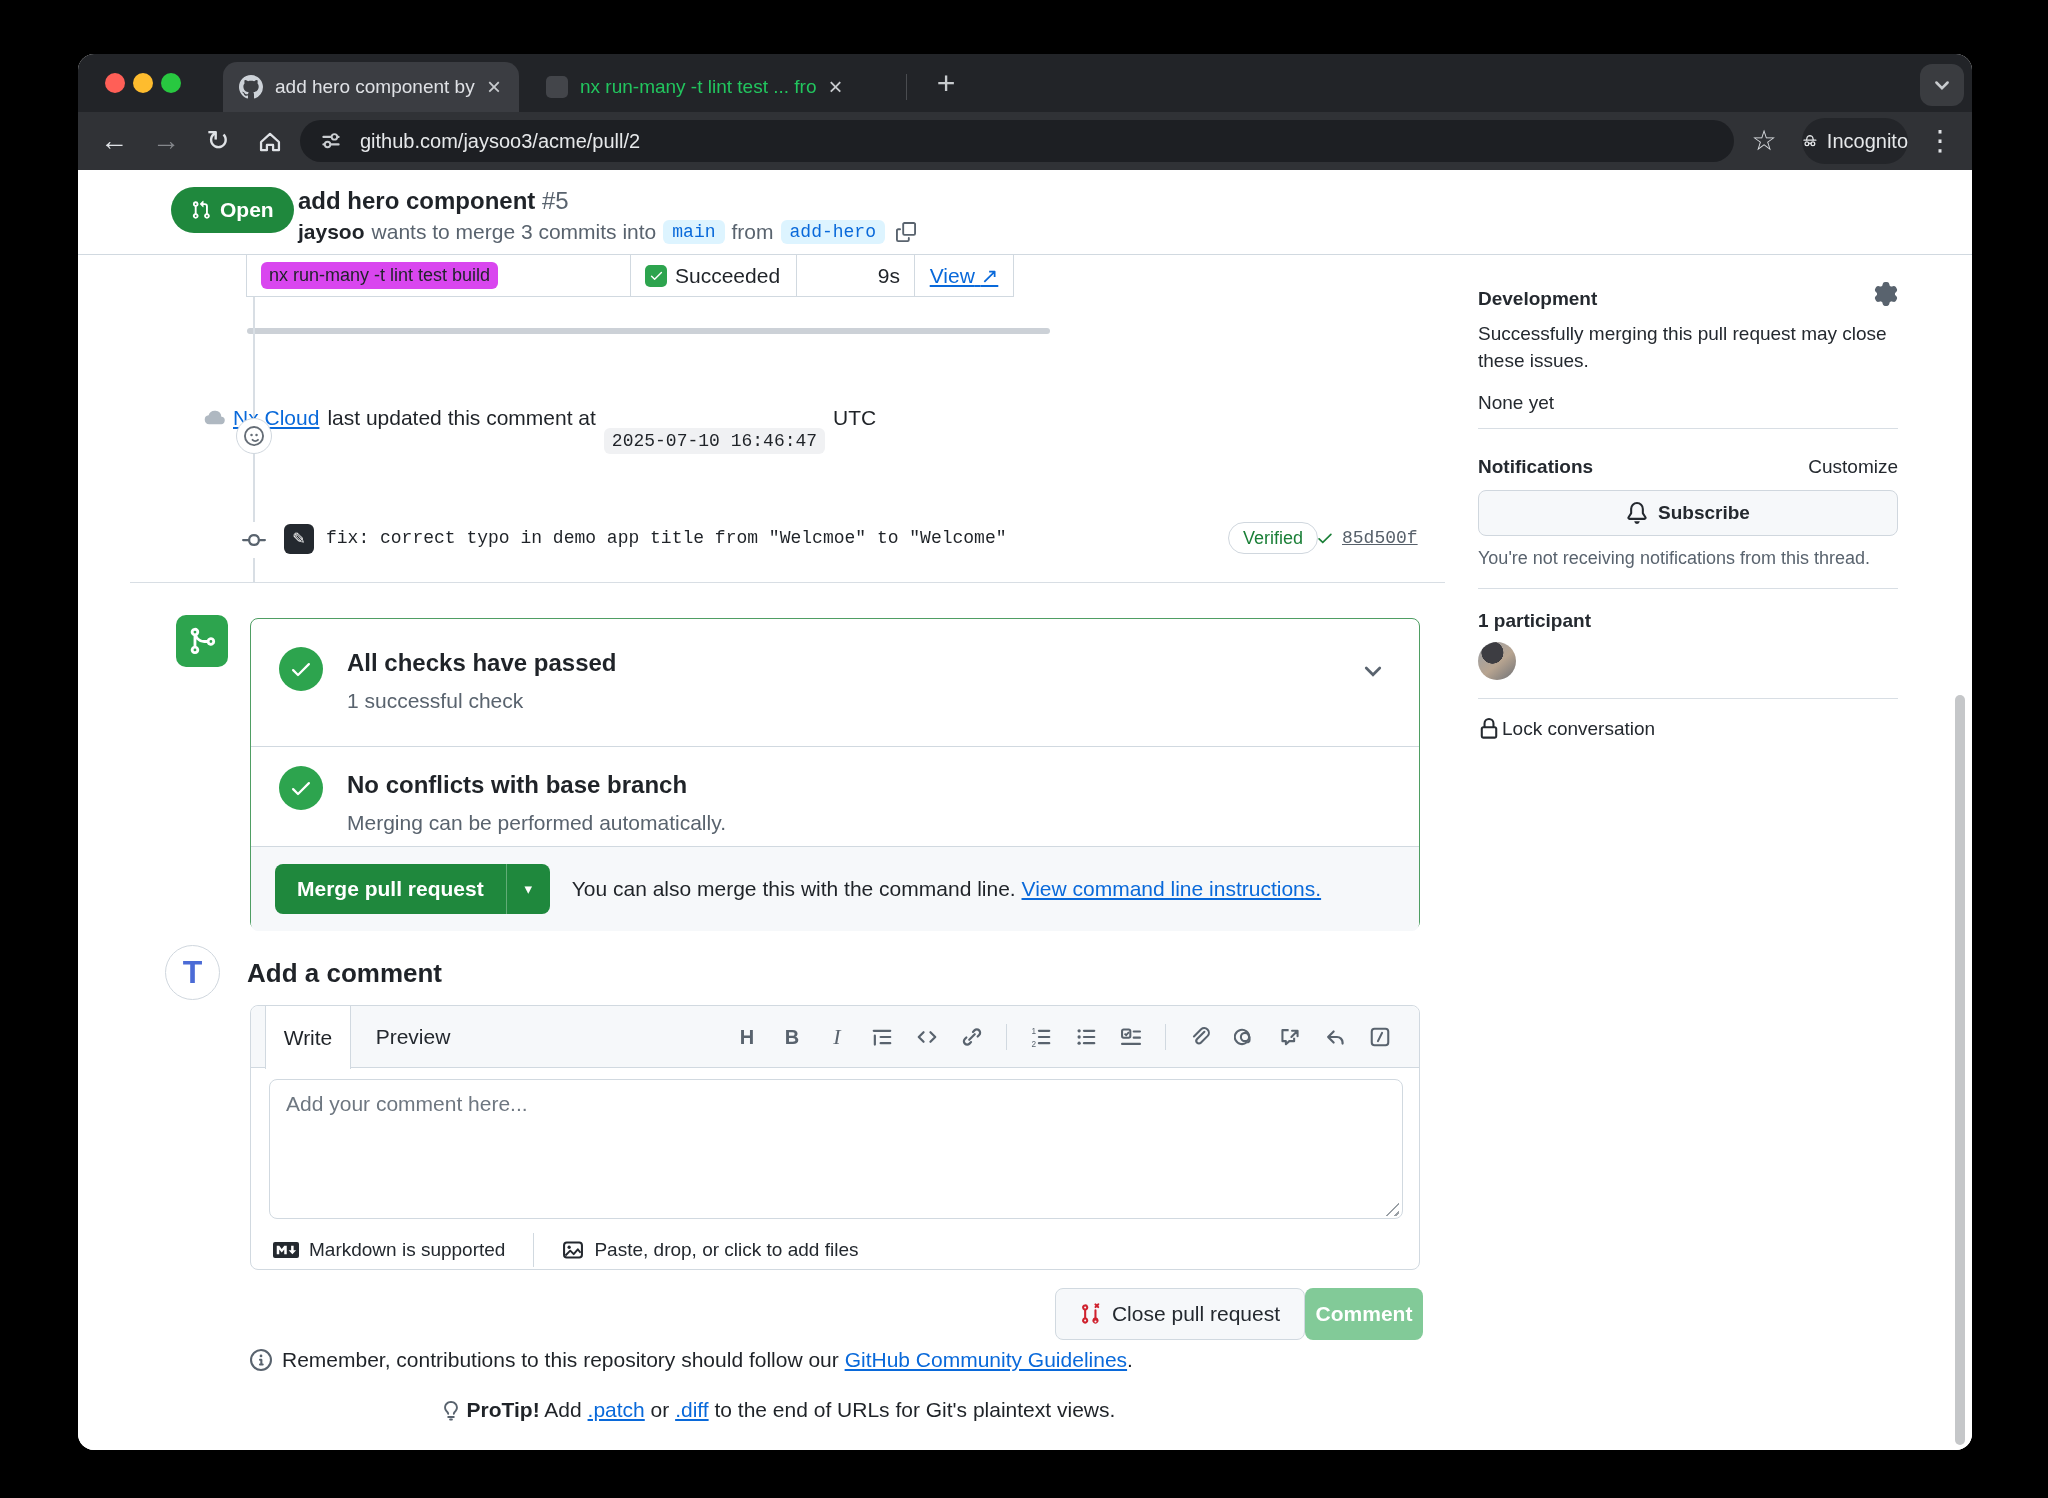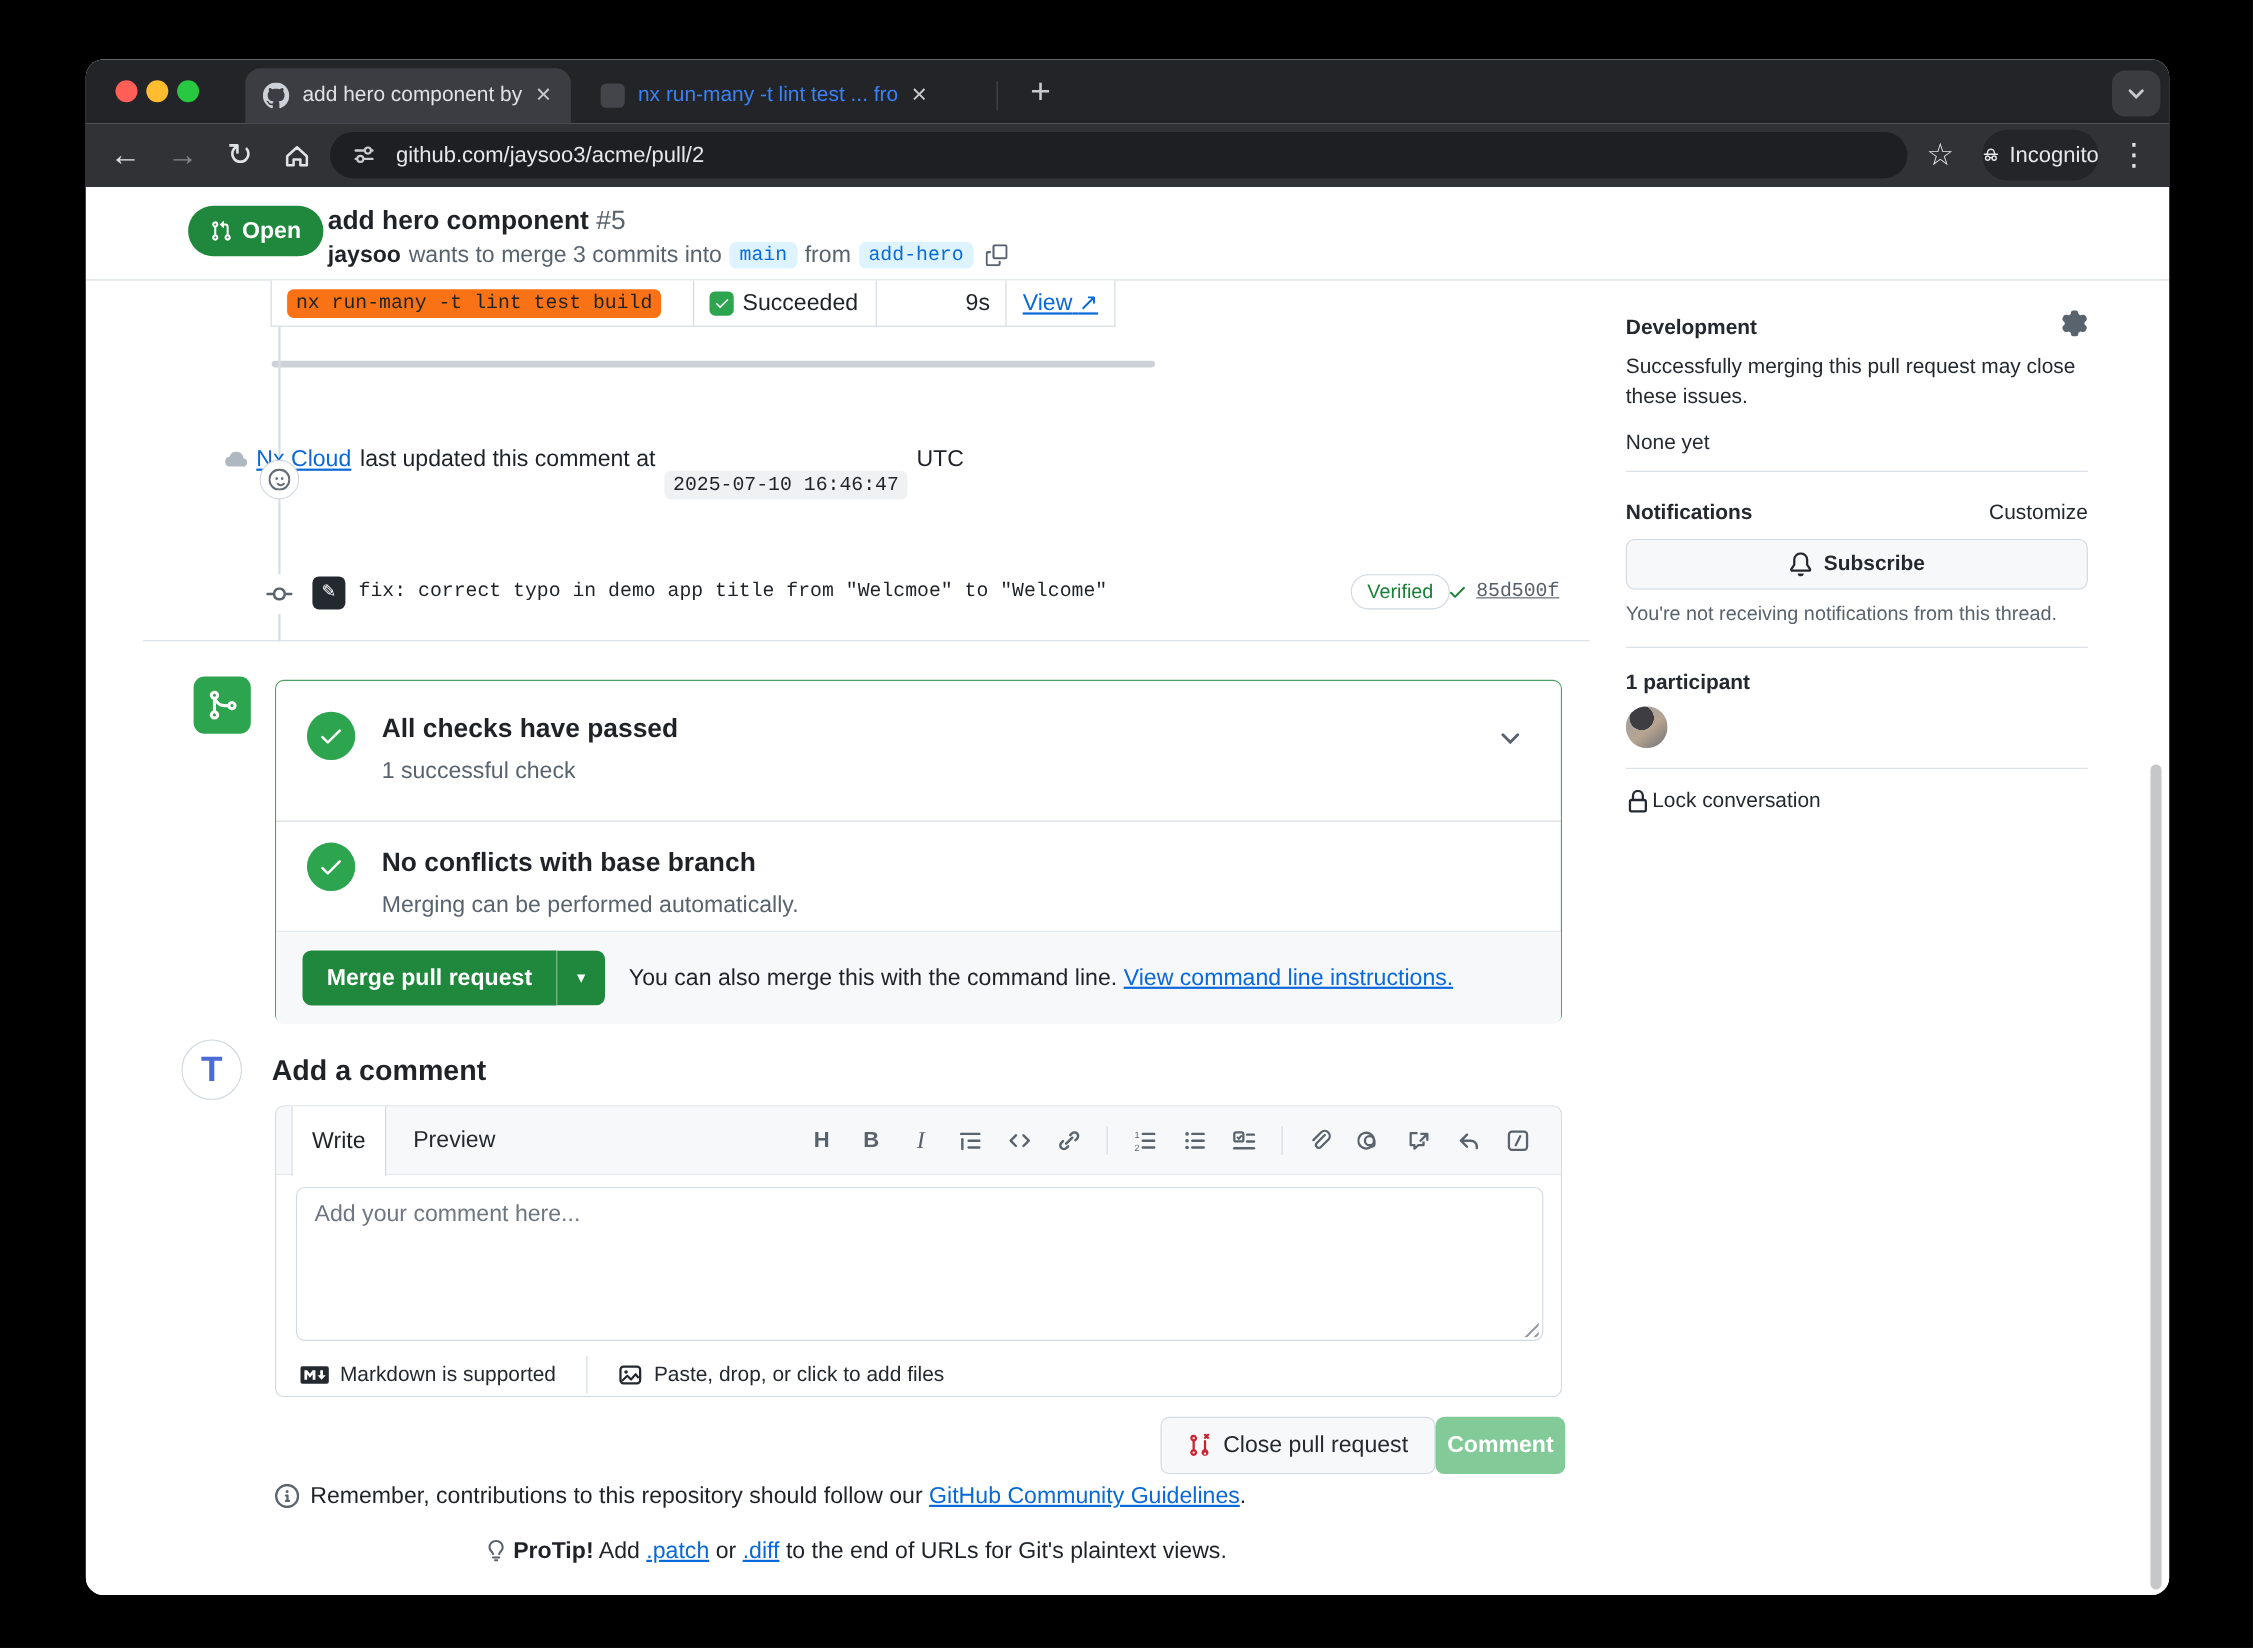--- a/index.html
+++ b/index.html
@@ -60,22 +60,22 @@
   
   .check-table { position:absolute; left:168px; top:85px; width:768px; height:42px; display:flex;
     border:1px solid #d1d9e0; border-top:none; background:#fff; font-size:21px; }
   .check-table > div { display:flex; align-items:center; padding:0 14px; height:100%;
     border-right:1px solid #d1d9e0; }
   .check-table > div:last-child { border-right:none; }
   .ct-name { width:384px; }
   .ct-status { width:166px; gap:8px; }
   .ct-dur { width:118px; justify-content:flex-end; }
   .ct-view { width:98px; justify-content:center; }
-  .code-chip { font-family:Liberation Mono, monospace; font-size:18px;
-    background:#f97316; padding:3px 8px; border-radius:6px; white-space:nowrap; }
+  .code-chip { font-family:Liberation Sans, sans-serif; font-size:18px;
+    background:#d946ef; padding:3px 8px; border-radius:6px; white-space:nowrap; }
   .succ-ico { width:22px; height:22px; background:#2da44e; border-radius:5px; display:inline-flex;
     align-items:center; justify-content:center; flex:0 0 auto; }
   .link { color:#0969da; text-decoration:underline; }
 
   .comment-hr { position:absolute; left:169px; top:158px; width:803px; height:6px;
     background:#ccd1d7; border-radius:3px; }
 
   .nx-line { position:absolute; left:125px; top:212px; display:flex; align-items:center; gap:8px;
     font-size:21px; color:#1f2328; }
   .ts-chip { font-family:"Liberation Mono","DejaVu Sans Mono",monospace; font-size:18px;
@@ -196,21 +196,21 @@
         <svg width="24" height="24" viewBox="0 0 16 16">
             <path fill="#cdd2d8" d="M8 0C3.58 0 0 3.58 0 8c0 3.54 2.29 6.53 5.47 7.59.4.07.55-.17.55-.38 0-.19-.01-.82-.01-1.49-2.01.37-2.53-.49-2.69-.94-.09-.23-.48-.94-.82-1.13-.28-.15-.68-.52-.01-.53.63-.01 1.08.58 1.23.82.72 1.21 1.87.87 2.33.66.07-.52.28-.87.51-1.07-1.78-.2-3.64-.89-3.64-3.95 0-.87.31-1.59.82-2.15-.08-.2-.36-1.02.08-2.12 0 0 .67-.21 2.2.82.64-.18 1.32-.27 2-.27s1.36.09 2 .27c1.53-1.04 2.2-.82 2.2-.82.44 1.1.16 1.92.08 2.12.51.56.82 1.27.82 2.15 0 3.07-1.87 3.75-3.65 3.95.29.25.54.73.54 1.48 0 1.07-.01 1.93-.01 2.2 0 .21.15.46.55.38A8.01 8.01 0 0 0 16 8c0-4.42-3.58-8-8-8z"></path>
           </svg>
       </span>
       <span class="title">add hero component by jayso</span>
       <span class="tab-close">×</span>
     </div>
 
     <div class="tab" style="left:452px;width:360px">
       <span class="favicon-dark"></span>
-      <span class="title" style="color:#3b82f6;max-width:260px">nx run-many -t lint test ... fro</span>
+      <span class="title" style="color:#22c55e;max-width:260px">nx run-many -t lint test ... fro</span>
       <span class="tab-close">×</span>
     </div>
 
     <div class="tab-divider"></div>
     <span class="newtab">+</span>
     <div class="tabsearch">
       <svg width="20" height="20" viewBox="0 0 16 16">
           <path d="M3.5 6l4.5 4.5L12.5 6" stroke="#c8cbce" stroke-width="2" fill="none" stroke-linecap="round"></path>
         </svg>
     </div>

